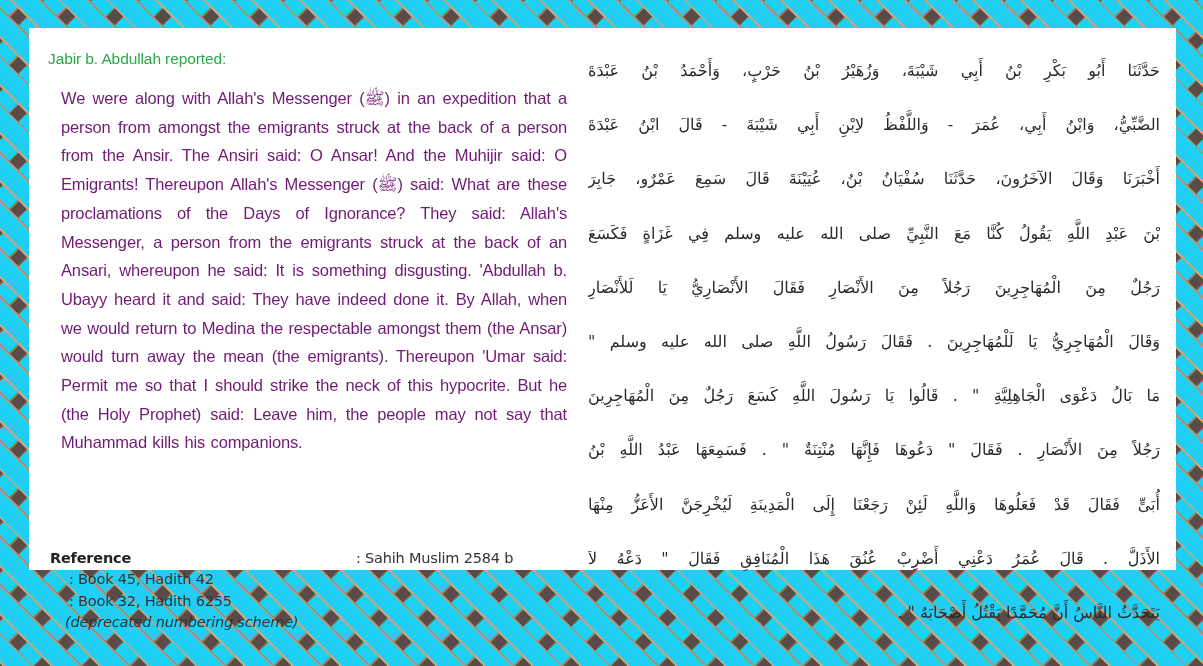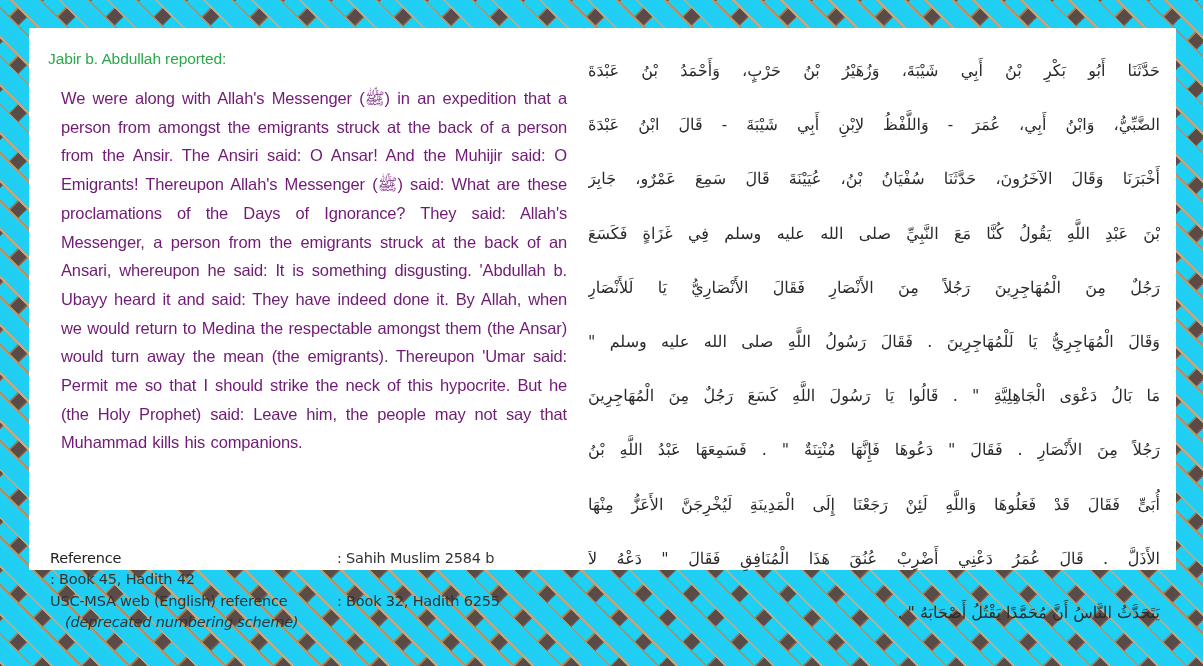--- a/index.html
+++ b/index.html
@@ -70,25 +70,26 @@
     }
     .ref-row {
       display: flex;
       white-space: nowrap;
     }
     .ref-label {
       width: 287px;
       letter-spacing: -0.2px;
     }
     .ref-label.bold {
-      font-weight: normal;
+      font-weight: bold;
       color: #222;
     }
     .ref-value {
       letter-spacing: -0.2px;
+      margin-left: 19px;
     }
     .ref-note {
       font-style: italic;
       padding-left: 15px;
       letter-spacing: -0.2px;
     }
     .arabic {
       position: absolute;
       right: 16px;
       top: 16px;
@@ -124,21 +125,20 @@
 
   <div class="refs">
     <div class="ref-row">
       <span class="ref-label bold">Reference</span>
       <span class="ref-value">: Sahih Muslim 2584 b</span>
     </div>
     <div class="ref-row">
       <span class="ref-value">: Book 45, Hadith 42</span>
     </div>
     <div class="ref-row">
-      <span class="ref-label">USC-MSA web (English) reference</span>
       <span class="ref-value">: Book 32, Hadith 6255</span>
     </div>
     <div class="ref-row">
       <span class="ref-note">(deprecated numbering scheme)</span>
     </div>
   </div>
 
   <div class="arabic" lang="ar">
     <span class="line">حَدَّثَنَا أَبُو بَكْرِ بْنُ أَبِي شَيْبَةَ، وَزُهَيْرُ بْنُ حَرْبٍ، وَأَحْمَدُ بْنُ عَبْدَةَ</span>
     <span class="line">الضَّبِّيُّ، وَابْنُ أَبِي، عُمَرَ - وَاللَّفْظُ لاِبْنِ أَبِي شَيْبَةَ - قَالَ ابْنُ عَبْدَةَ</span>

